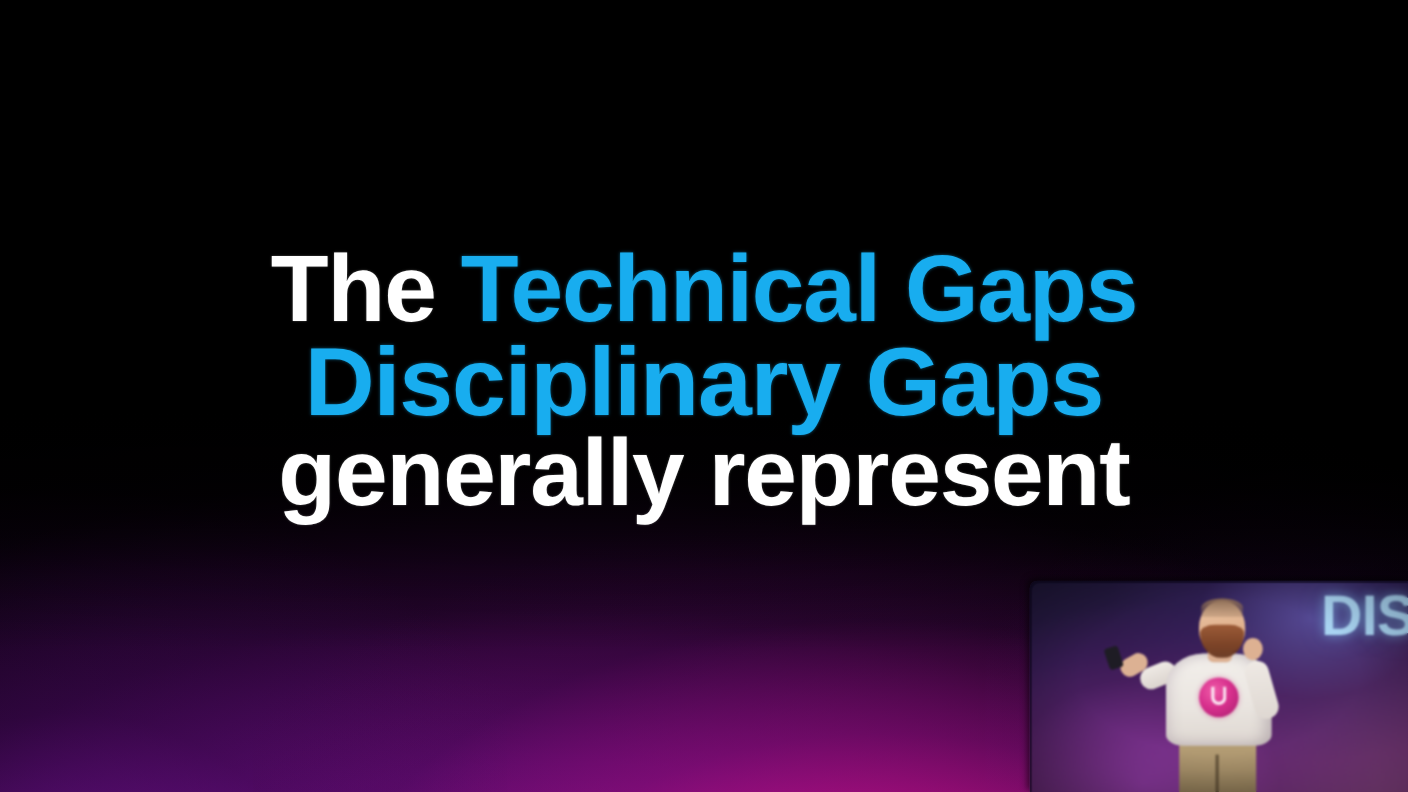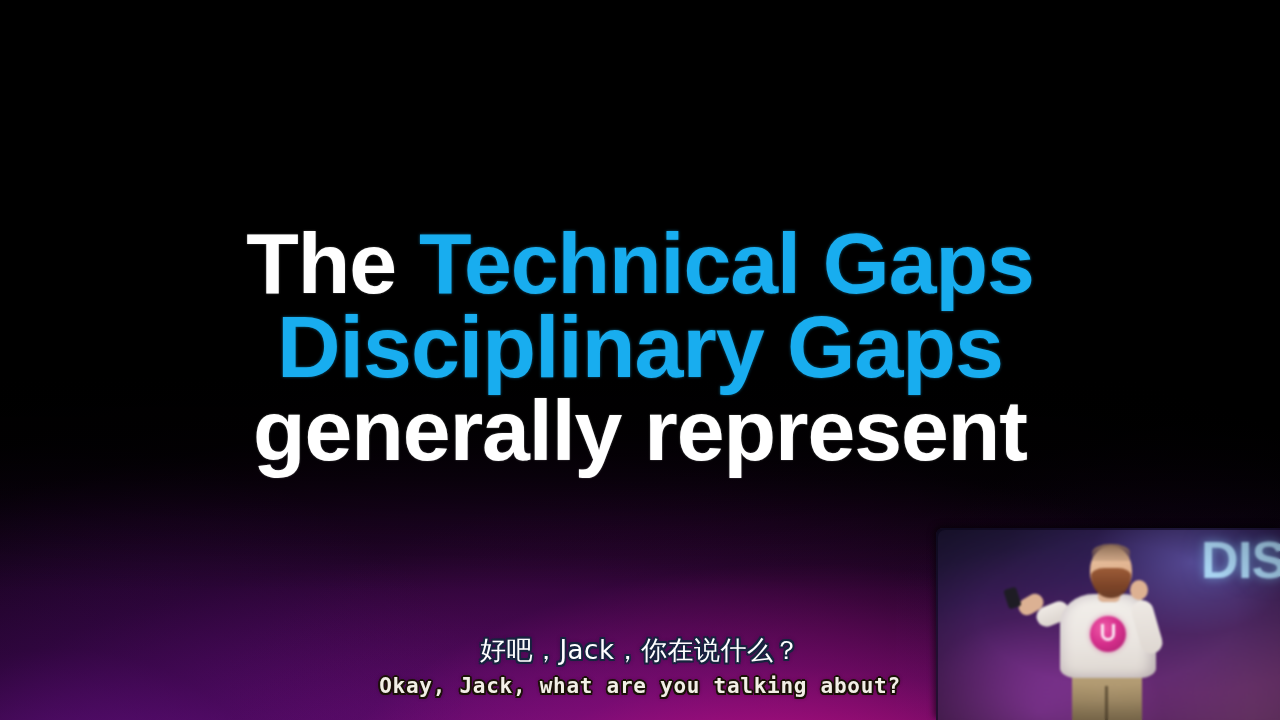--- a/index.html
+++ b/index.html
@@ -274,24 +274,20 @@
   <div class="bg-violet-right"></div>
   <div class="bg-magenta"></div>
   <div class="bg-topfade"></div>
 
   <div id="headline">
     <span class="hl-line" id="hl-line-1"><span class="hl-white">The </span><span class="hl-accent">Technical Gaps</span></span>
     <span class="hl-line" id="hl-line-3"><span class="hl-accent">Disciplinary Gaps</span></span>
     <span class="hl-line" id="hl-line-2"><span class="hl-white">generally represent</span></span>
   </div>
 
-  <div id="subtitles">
-    <span class="sub-cn">好吧，Jack，你在说什么？</span>
-    <span class="sub-en">Okay, Jack, what are you talking about?</span>
-  </div>
 
   <div id="pip">
     <div class="pip-bg"></div>
 
     <div class="pip-slide-text">DIS</div>
 
     <div class="spk spk-legs"></div>
     <div class="spk spk-leg-split"></div>
     <div class="spk spk-arm-l"></div>
     <div class="spk spk-forearm-l"></div>

